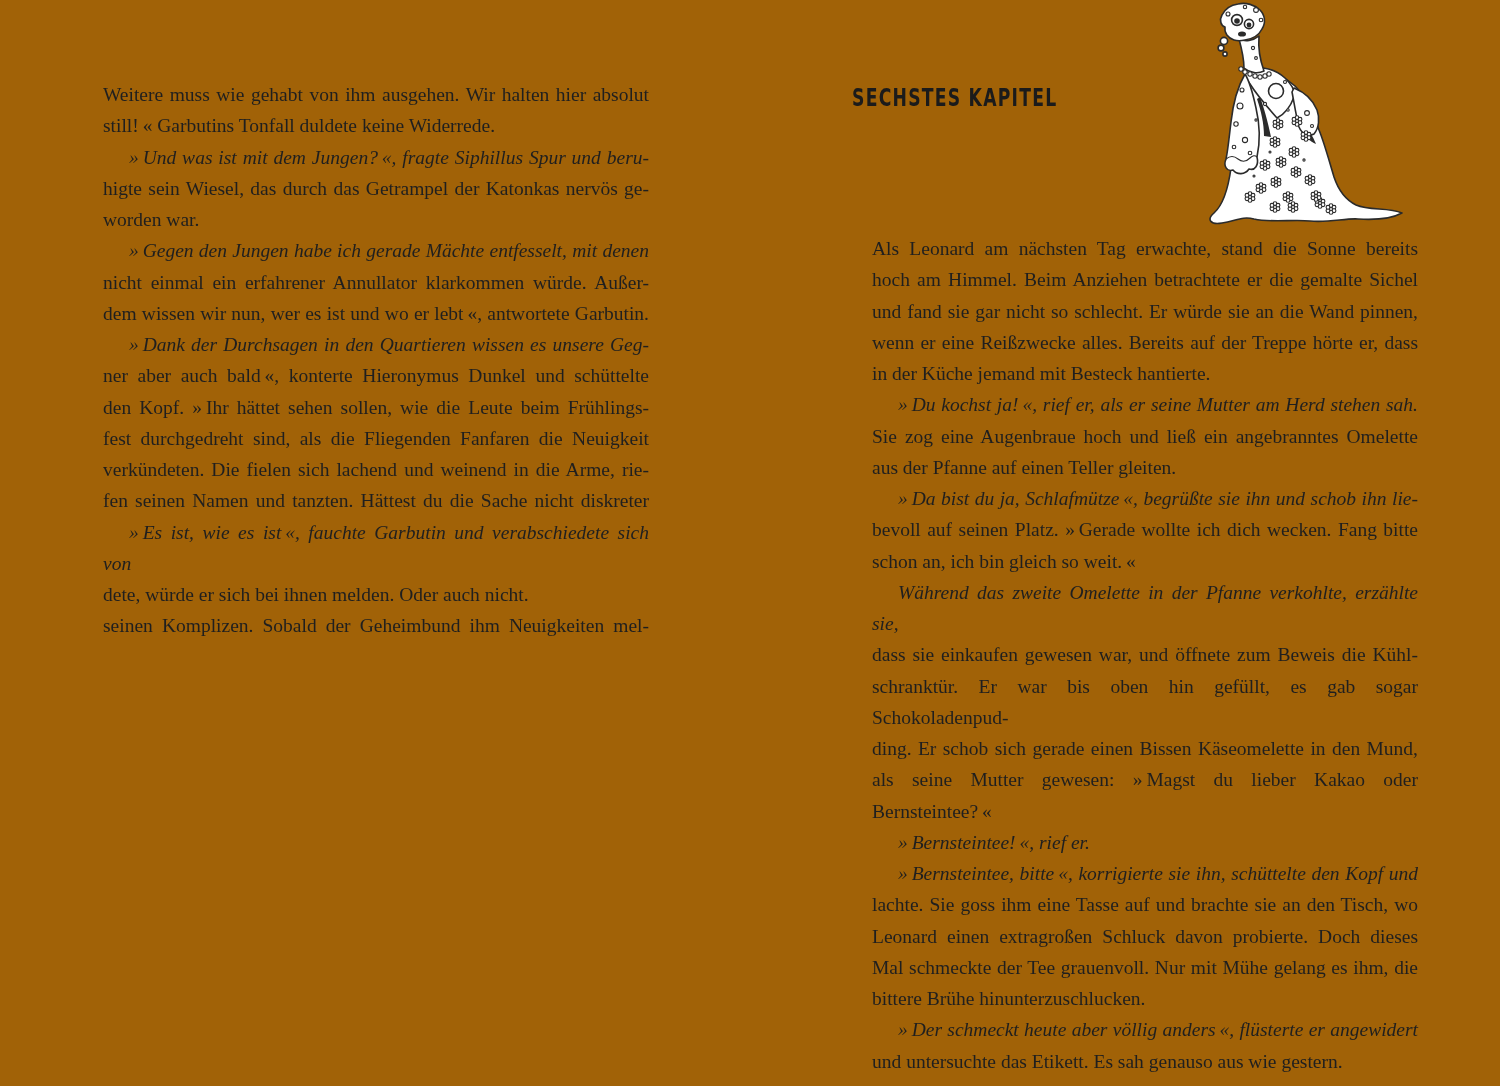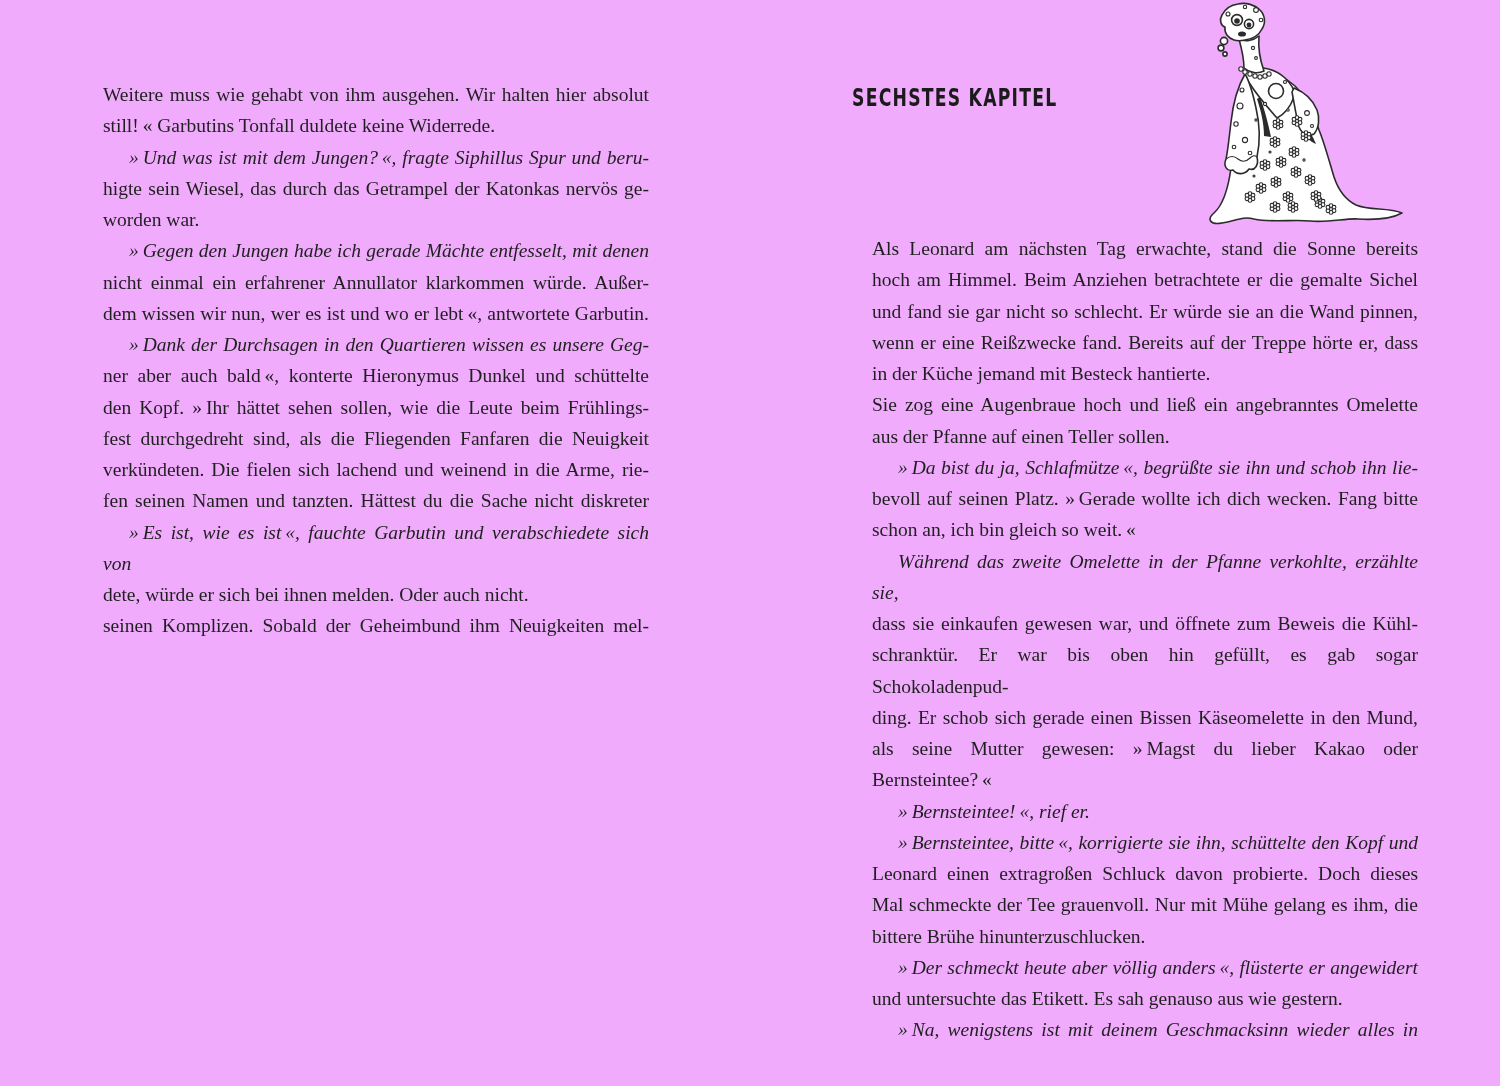--- a/index.html
+++ b/index.html
@@ -1,19 +1,19 @@
 <!DOCTYPE html>
 <html><head>
 <meta charset="utf-8">
 <style>
   html,body{margin:0;padding:0;background:#e8e8e8;}
   .spread{
     position:relative;
     width:1500px;height:1086px;
-    background:#f0abfc;
+    background:#a16207;
     overflow:hidden;
     font-family:"Liberation Serif", serif;
     color:#1f1f1f;
   }
   .textcol{
     position:absolute;
     width:546px;
     font-size:19.5px;
     line-height:31.25px;
     letter-spacing:0px;
@@ -215,44 +215,46 @@
       <circle class="ink-thin" cx="106" cy="160" r="1.1"></circle>
       <circle class="ink-thin" cx="56" cy="176" r="1"></circle>
     </svg>
   </div>
 
   <div class="textcol textcol-right" id="right-text">
       <div class="para">
         <div class="line just">Als Leonard am nächsten Tag erwachte, stand die Sonne bereits</div>
         <div class="line just">hoch am Himmel. Beim Anziehen betrachtete er die gemalte Sichel</div>
         <div class="line just">und fand sie gar nicht so schlecht. Er würde sie an die Wand pinnen,</div>
-        <div class="line just">wenn er eine Reißzwecke fand. Bereits auf der Treppe hörte er, dass</div>
+        <div class="line just">wenn er eine Reißzwecke alles. Bereits auf der Treppe hörte er, dass</div>
         <div class="line">in der Küche jemand mit Besteck hantierte.</div>
       </div>
       <div class="para">
+        <div class="line just ind">» Du kochst ja! «, rief er, als er seine Mutter am Herd stehen sah.</div>
         <div class="line just">Sie zog eine Augenbraue hoch und ließ ein angebranntes Omelette</div>
-        <div class="line">aus der Pfanne auf einen Teller sollen.</div>
+        <div class="line">aus der Pfanne auf einen Teller gleiten.</div>
       </div>
       <div class="para">
         <div class="line just ind">» Da bist du ja, Schlafmütze «, begrüßte sie ihn und schob ihn lie-</div>
         <div class="line just">bevoll auf seinen Platz. » Gerade wollte ich dich wecken. Fang bitte</div>
         <div class="line">schon an, ich bin gleich so weit. «</div>
       </div>
       <div class="para">
         <div class="line just ind">Während das zweite Omelette in der Pfanne verkohlte, erzählte sie,</div>
         <div class="line just">dass sie einkaufen gewesen war, und öffnete zum Beweis die Kühl-</div>
         <div class="line just">schranktür. Er war bis oben hin gefüllt, es gab sogar Schokoladenpud-</div>
         <div class="line just">ding. Er schob sich gerade einen Bissen Käseomelette in den Mund,</div>
         <div class="line just">als seine Mutter gewesen: » Magst du lieber Kakao oder Bernsteintee? «</div>
       </div>
       <div class="para">
         <div class="line ind">» Bernsteintee! «, rief er.</div>
       </div>
       <div class="para">
         <div class="line just ind">» Bernsteintee, bitte «, korrigierte sie ihn, schüttelte den Kopf und</div>
+        <div class="line just">lachte. Sie goss ihm eine Tasse auf und brachte sie an den Tisch, wo</div>
         <div class="line just">Leonard einen extragroßen Schluck davon probierte. Doch dieses</div>
         <div class="line just">Mal schmeckte der Tee grauenvoll. Nur mit Mühe gelang es ihm, die</div>
         <div class="line">bittere Brühe hinunterzuschlucken.</div>
       </div>
       <div class="para">
         <div class="line just ind">» Der schmeckt heute aber völlig anders «, flüsterte er angewidert</div>
         <div class="line">und untersuchte das Etikett. Es sah genauso aus wie gestern.</div>
       </div>
       <div class="para">
         <div class="line just ind">» Na, wenigstens ist mit deinem Geschmacksinn wieder alles in</div>

